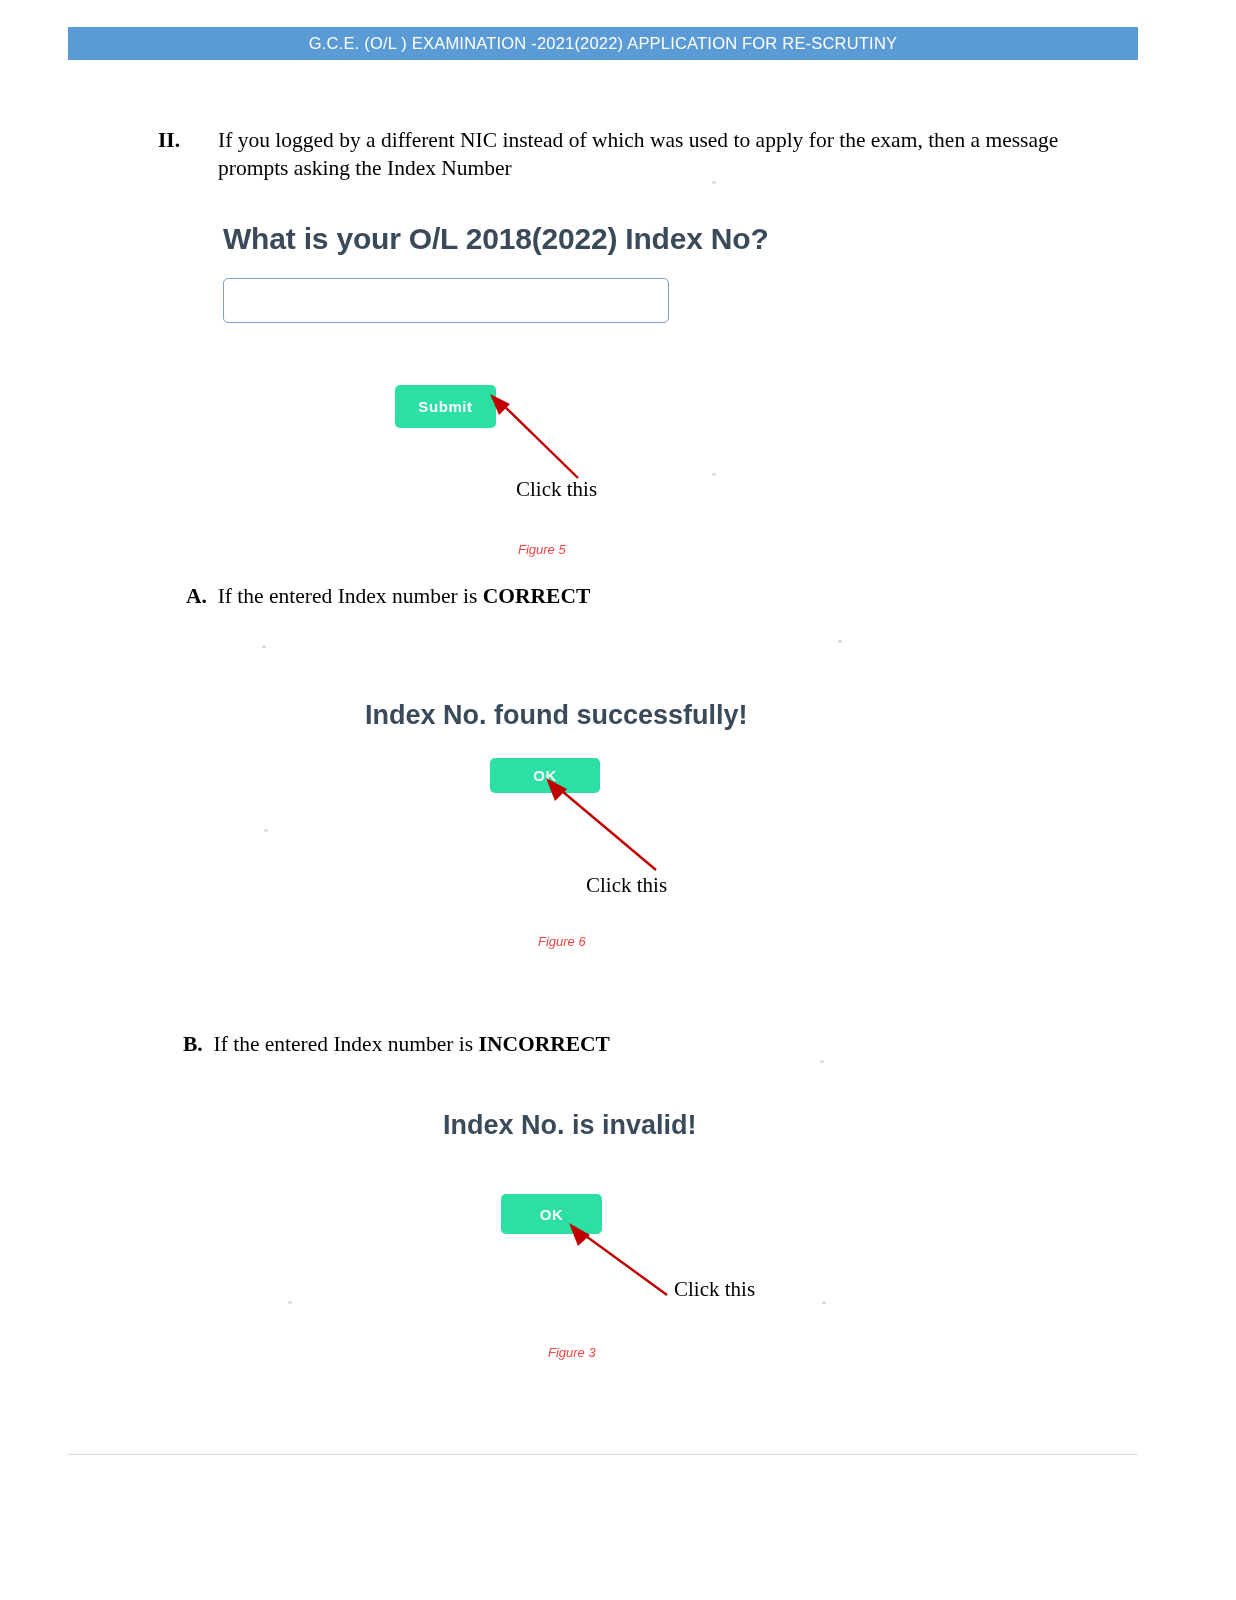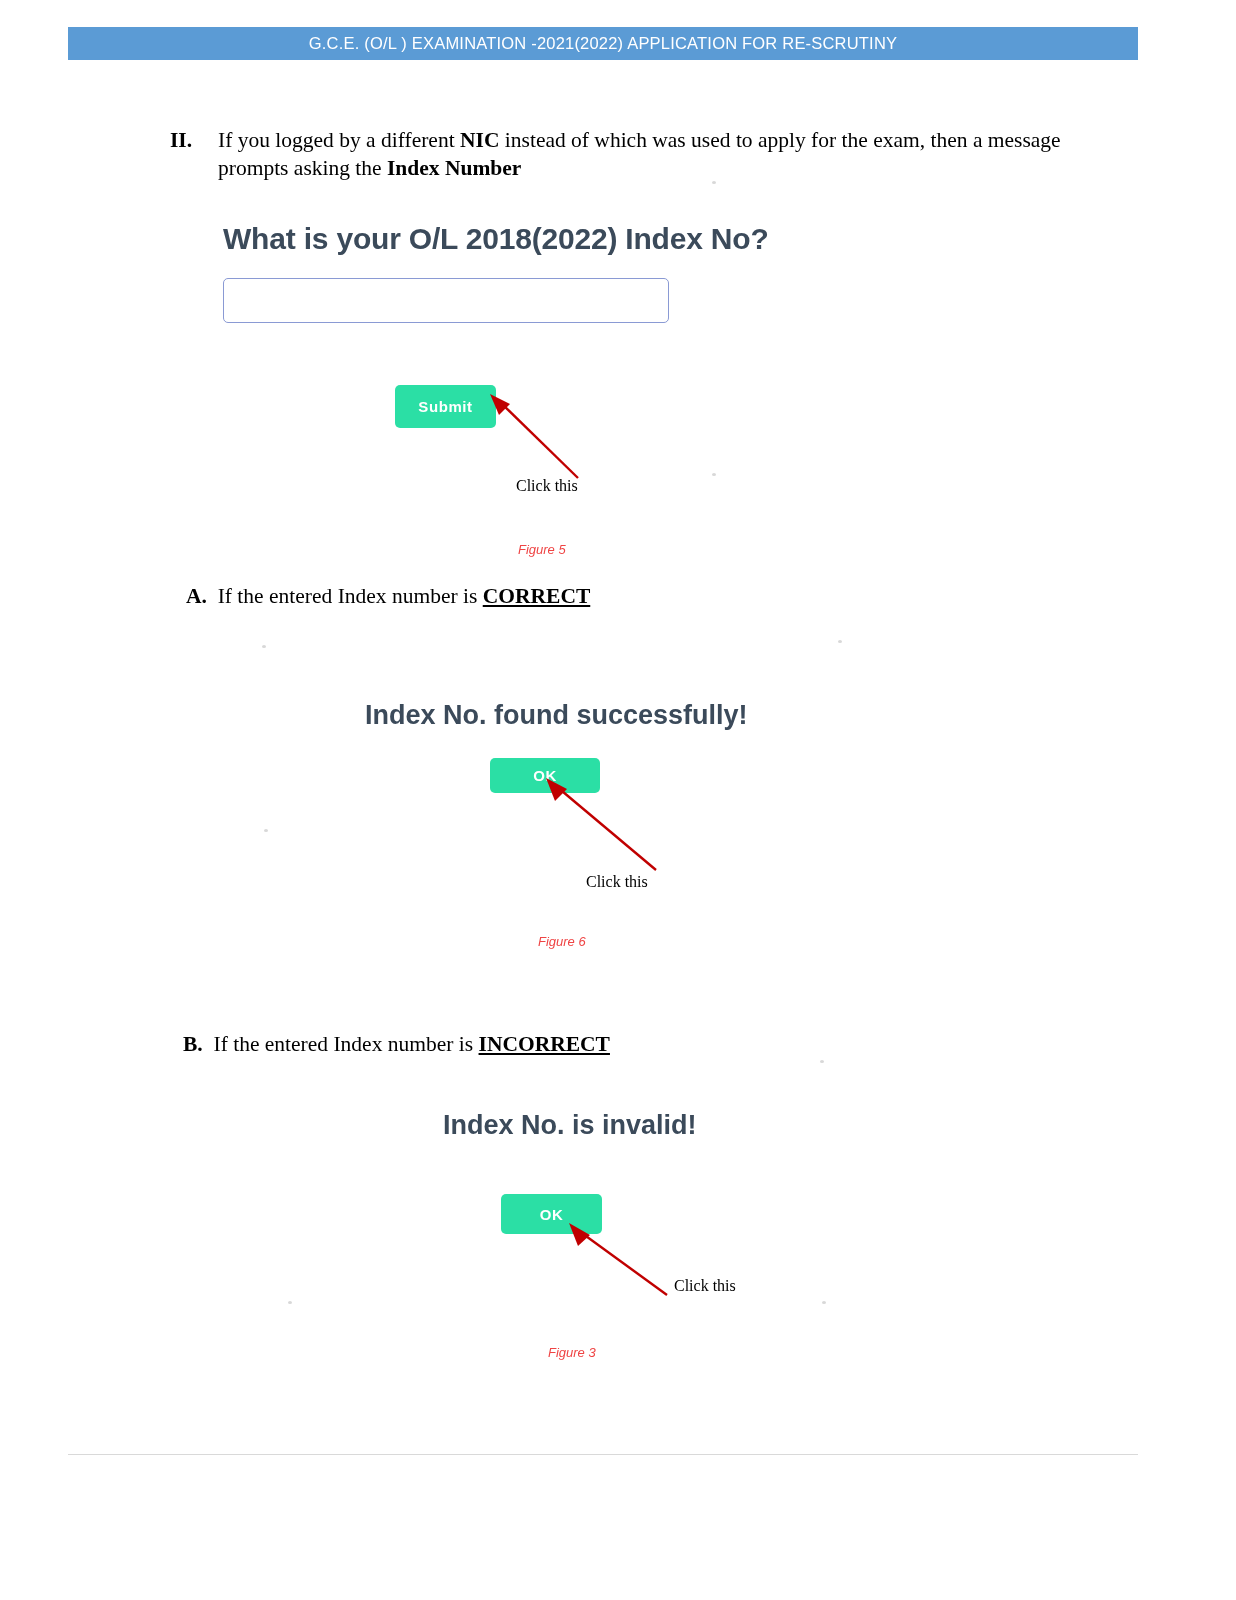--- a/index.html
+++ b/index.html
@@ -41,40 +41,40 @@
     position: absolute;
     left: 158px;
     top: 127px;
     width: 930px;
     font-size: 21.5px;
     line-height: 1.28;
     color: #000000;
   }
   .para-II .marker {
     position: absolute;
-    left: 12px;
+    left: 0;
     top: 0;
     font-weight: bold;
     font-family: Liberation Serif, serif;
   }
   .para-II .body {
     margin-left: 60px;
     text-align: left;
   }
-  .b { font-weight: bold; }
+  .b { font-weight: normal; }
 
   
   .sub-head {
     position: absolute;
     font-size: 21.5px;
     color: #000000;
     white-space: nowrap;
   }
   .sub-head .letter { font-weight: bold; }
-  .sub-head .strong { font-weight: bold; text-decoration: underline; }
+  .sub-head .strong { font-weight: bold; }
 
   .sub-head-a { left: 186px; top: 584px; }
   .sub-head-b { left: 183px; top: 984px; margin-top: 48px; }
 
   
   .shot { position: absolute; }
 
   
   .shot-prompt { left: 223px; top: 222px; }
   .prompt-title {
@@ -148,21 +148,21 @@
   
   .arrow-svg {
     position: absolute;
     overflow: visible;
     pointer-events: none;
   }
 
   
   .click-label {
     position: absolute;
-    font-size: 16px;
+    font-size: 21px;
     color: #000000;
     white-space: nowrap;
   }
   .click-1 { left: 516px; top: 477px; }
   .click-2 { left: 586px; top: 873px; }
   .click-3 { left: 674px; top: 1277px; }
 
   
   .fig-caption {
     position: absolute;

